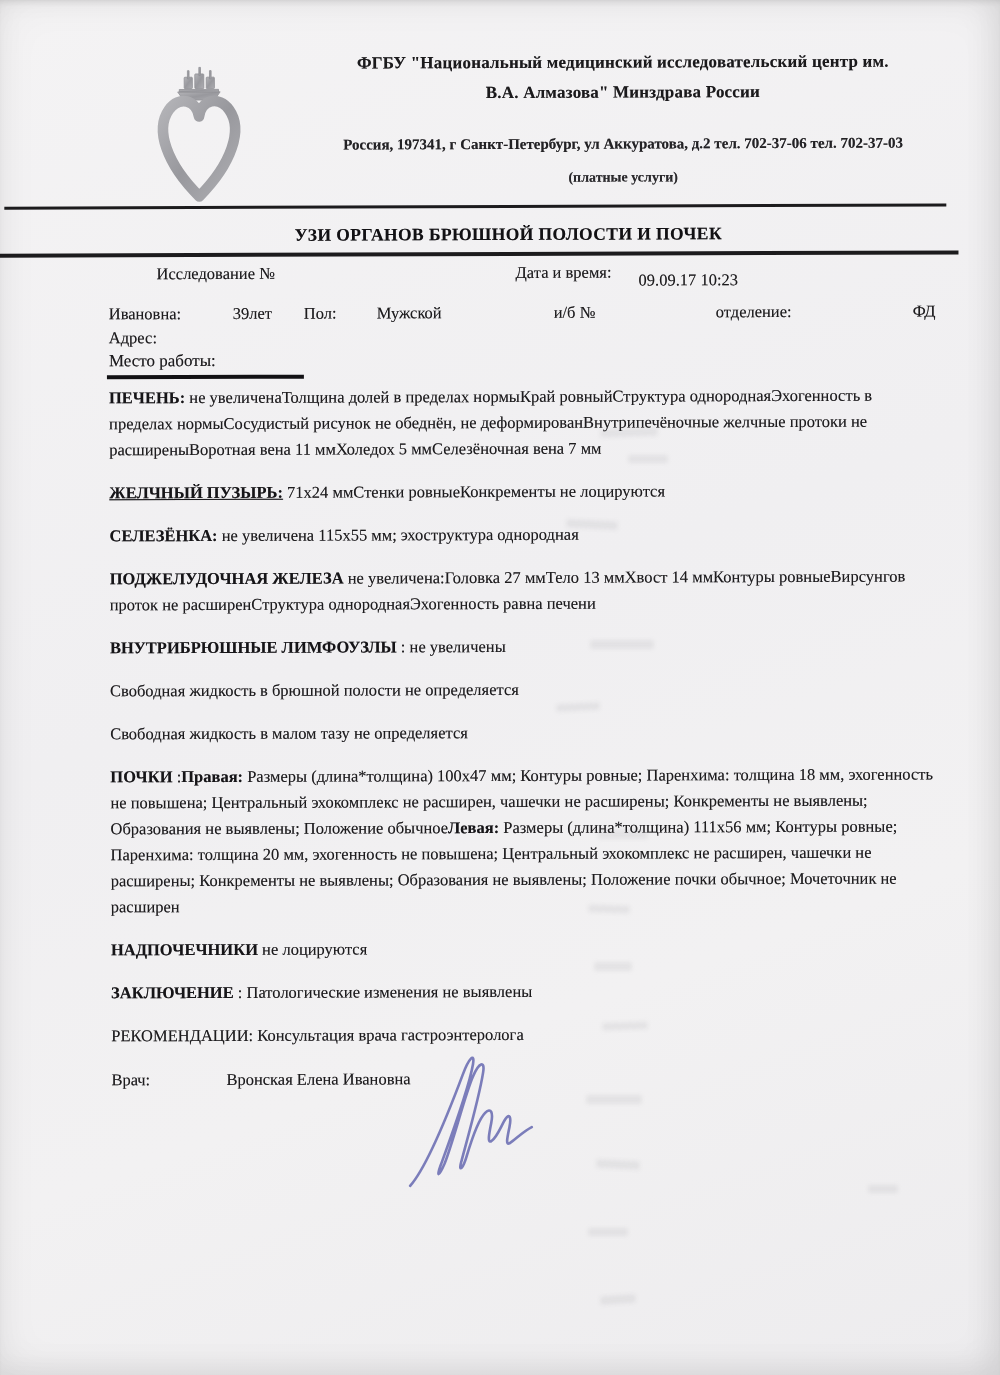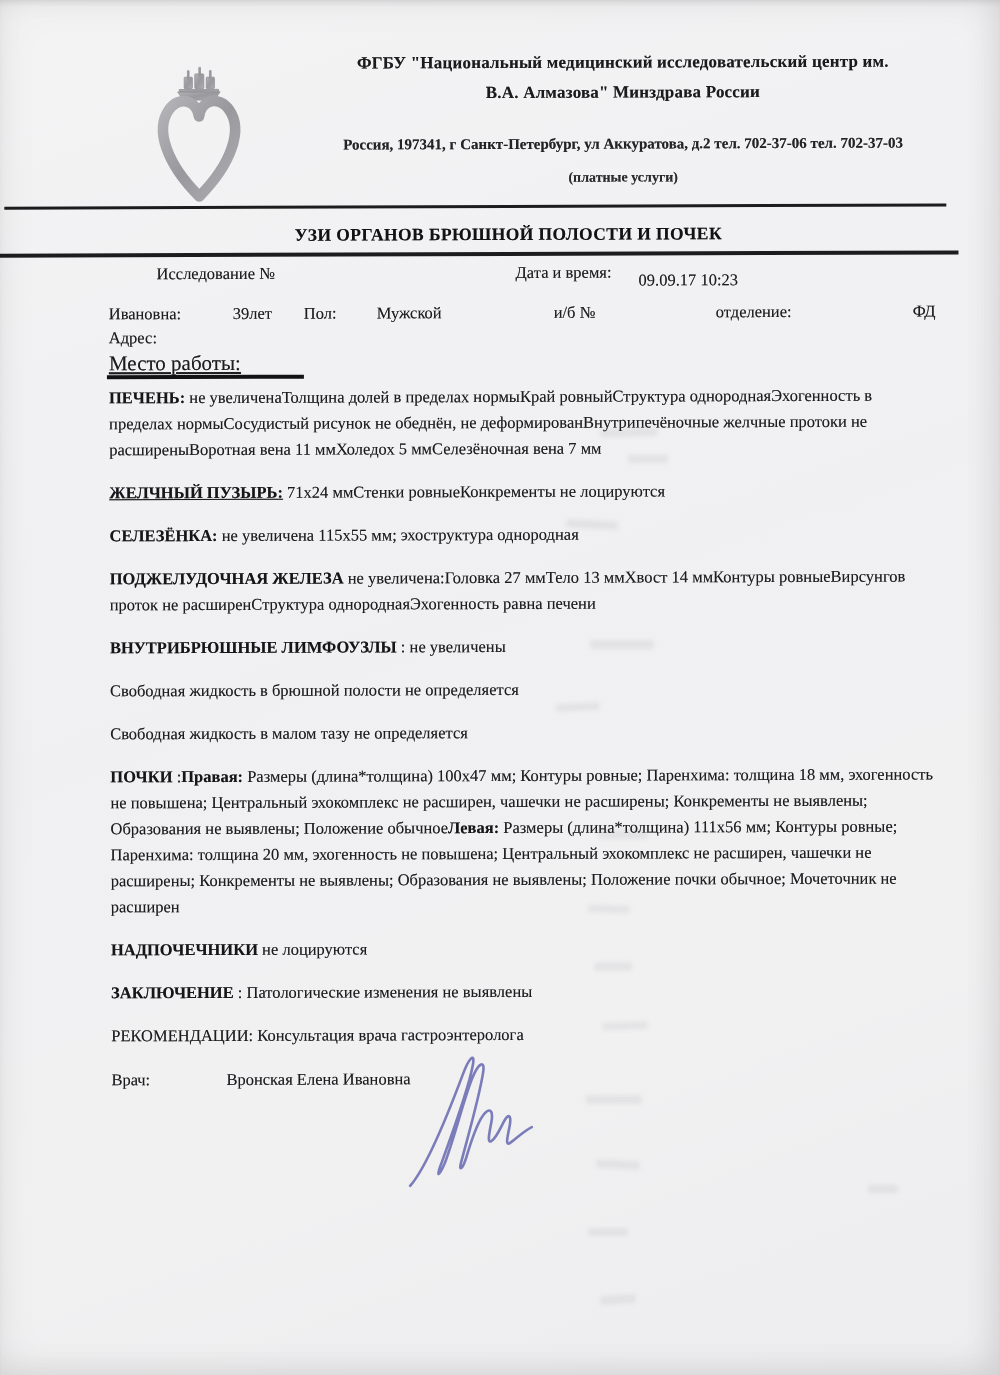--- a/index.html
+++ b/index.html
@@ -37,21 +37,21 @@
   .study-row{position:absolute;left:110px;right:55px;top:263px;font-size:16.5px;}
   .study-label{position:absolute;left:0;top:0;margin-left:48px;}
   .dt-label{position:absolute;left:407px;top:0;}
   .dt-value{position:absolute;left:530px;top:8px;}
 
   .patient-row{position:absolute;left:110px;right:40px;top:303px;font-size:16.5px;}
   .patient-row span{position:absolute;top:0;white-space:nowrap;}
   .p-age-l{left:0;} .p-age-v{left:124px;} .p-sex-l{left:195px;text-align:center;} .p-sex-v{left:268px;}
   .p-case{left:445px;text-align:center;} .p-dep-l{left:607px;} .p-dep-v{left:790px;margin-left:14px;}
   .addr-row{position:absolute;left:110px;top:327px;font-size:16.5px;}
-  .work-row{position:absolute;left:110px;top:350px;font-size:21px;text-decoration:underline;}
+  .work-row{position:absolute;left:110px;top:350px;font-size:17px;}
   .work-underline{position:absolute;left:108px;top:374px;width:197px;height:4px;background:#121114;}
 
   
   .body-flow{position:absolute;left:110px;right:60px;top:384px;font-size:16.5px;line-height:26px;}
   .para{margin:17px 0 0;}
   .para:first-child{margin-top:0;}
   .b{font-weight:bold;color:#161518;}
   .u{text-decoration:underline;}
 
   .doctor-row{position:relative;margin-top:18px;height:26px;}

